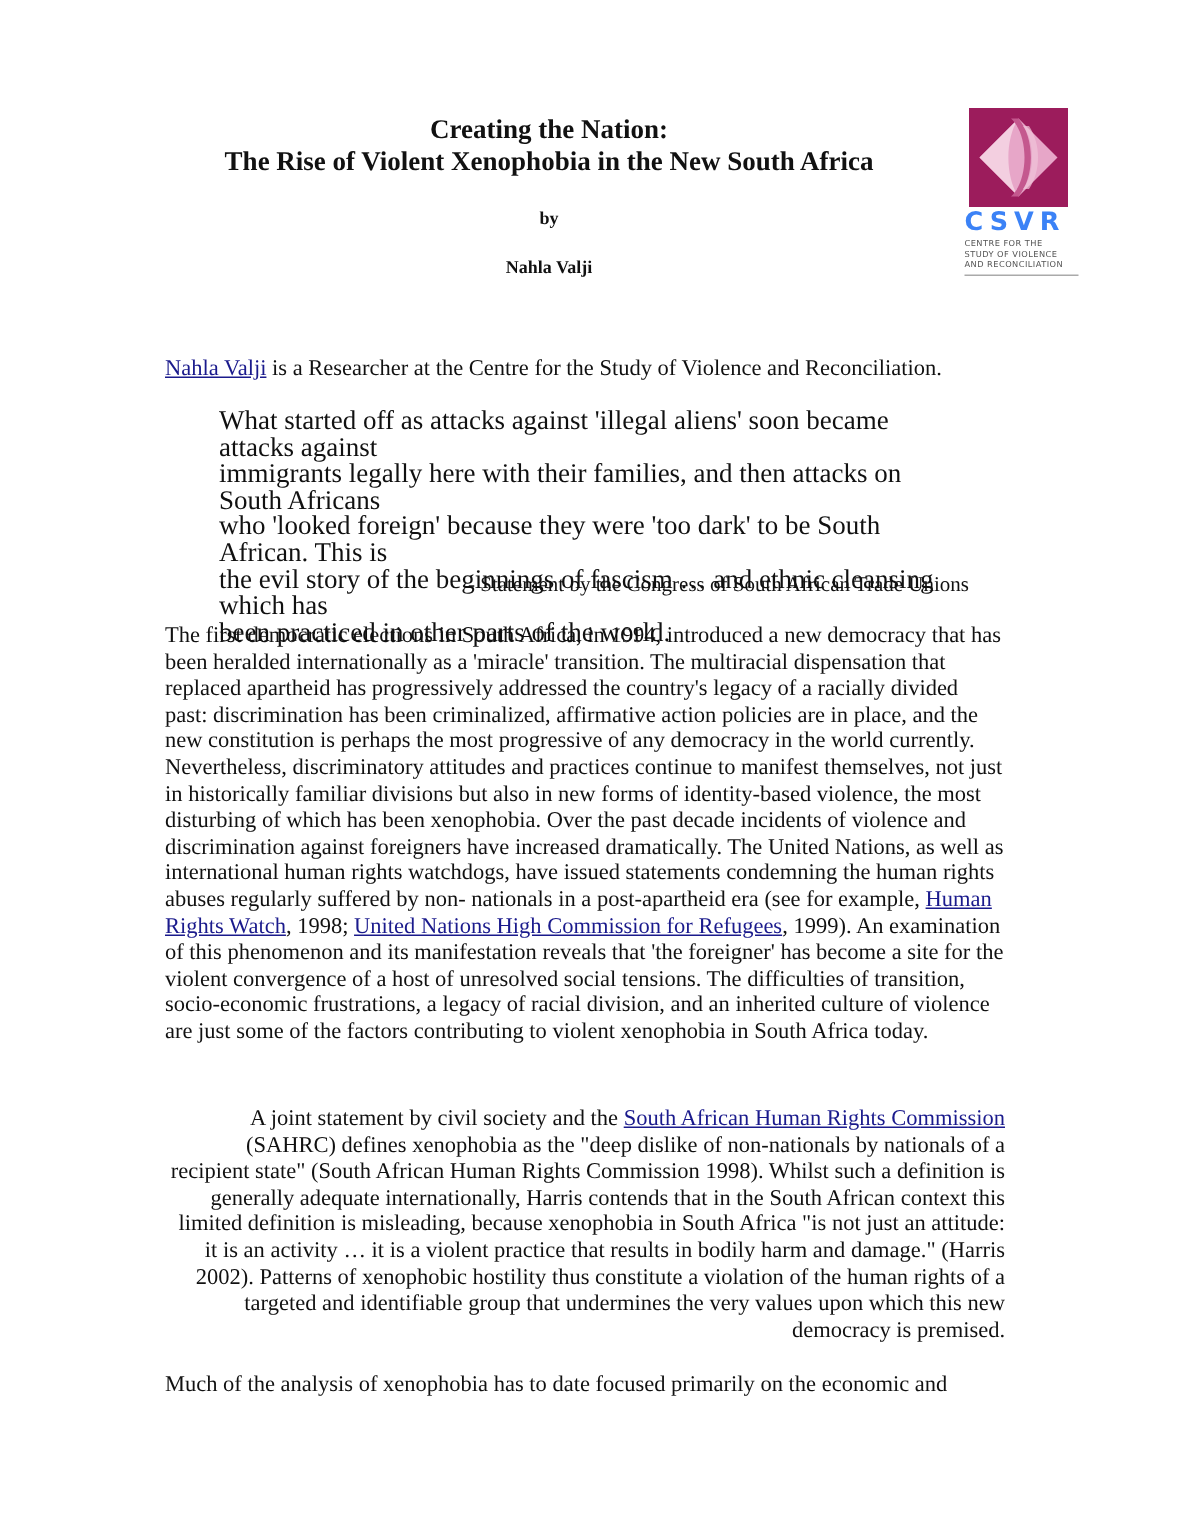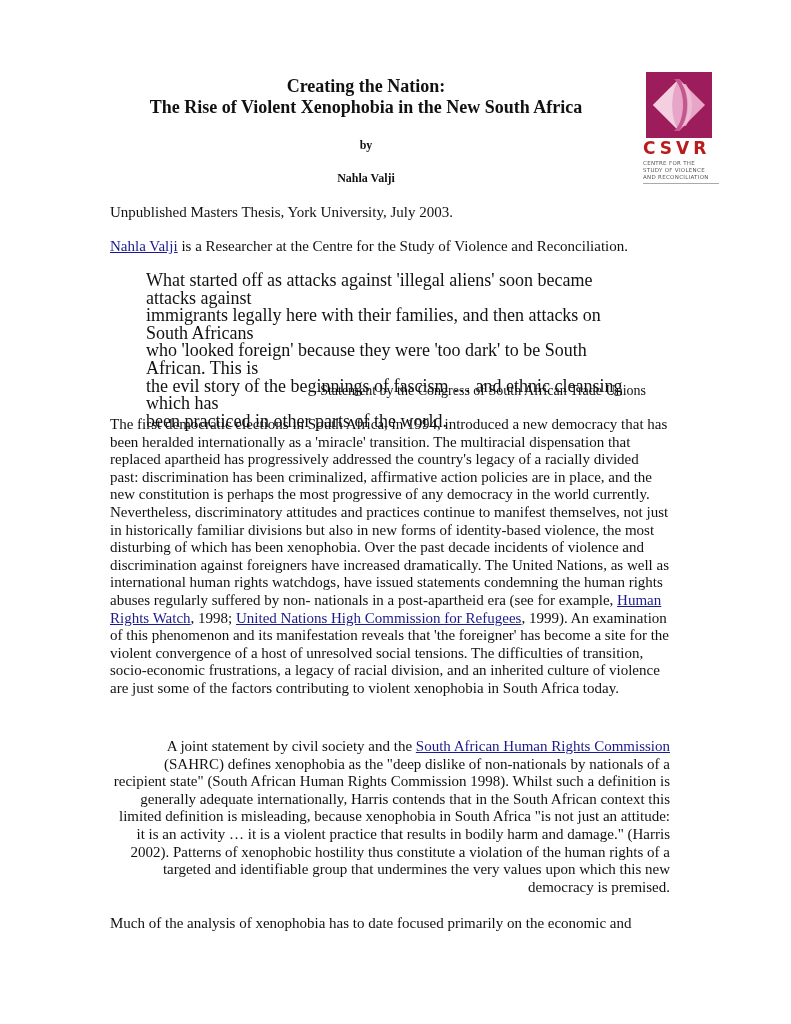--- a/index.html
+++ b/index.html
@@ -62,21 +62,21 @@
     }
     .logo-letters {
       position: absolute;
       left: 0;
       top: 67px;
       width: 76px;
       font-family: "DejaVu Sans", sans-serif;
       font-weight: bold;
       font-size: 17px;
       letter-spacing: 4px;
-      color: #b91c1c;
+      color: #3b82f6;
       line-height: 18px;
     }
     .logo-sub {
       position: absolute;
       left: 0;
       top: 88px;
       width: 80px;
       font-family: "DejaVu Sans", sans-serif;
       font-size: 5.5px;
       line-height: 7px;
@@ -145,21 +145,20 @@
     </div>
     <div class="logo-letters">CSVR</div>
     <div class="logo-sub">
       <span>CENTRE FOR THE</span>
       <span>STUDY OF VIOLENCE</span>
       <span>AND RECONCILIATION</span>
     </div>
     <div class="logo-rule"></div>
   </div>
 
-  <div class="text" style="top:204px;">Unpublished Masters Thesis, York University, July 2003.</div>
 
   <div class="text" style="top:238px;">
     <a class="link" href="#">Nahla Valji</a><span> is a Researcher at the Centre for the Study of Violence and Reconciliation.</span>
   </div>
 
   <div class="quote">
     <div>What started off as attacks against 'illegal aliens' soon became attacks against</div>
     <div>immigrants legally here with their families, and then attacks on South Africans</div>
     <div>who 'looked foreign' because they were 'too dark' to be South African. This is</div>
     <div>the evil story of the beginnings of fascism … and ethnic cleansing which has</div>

